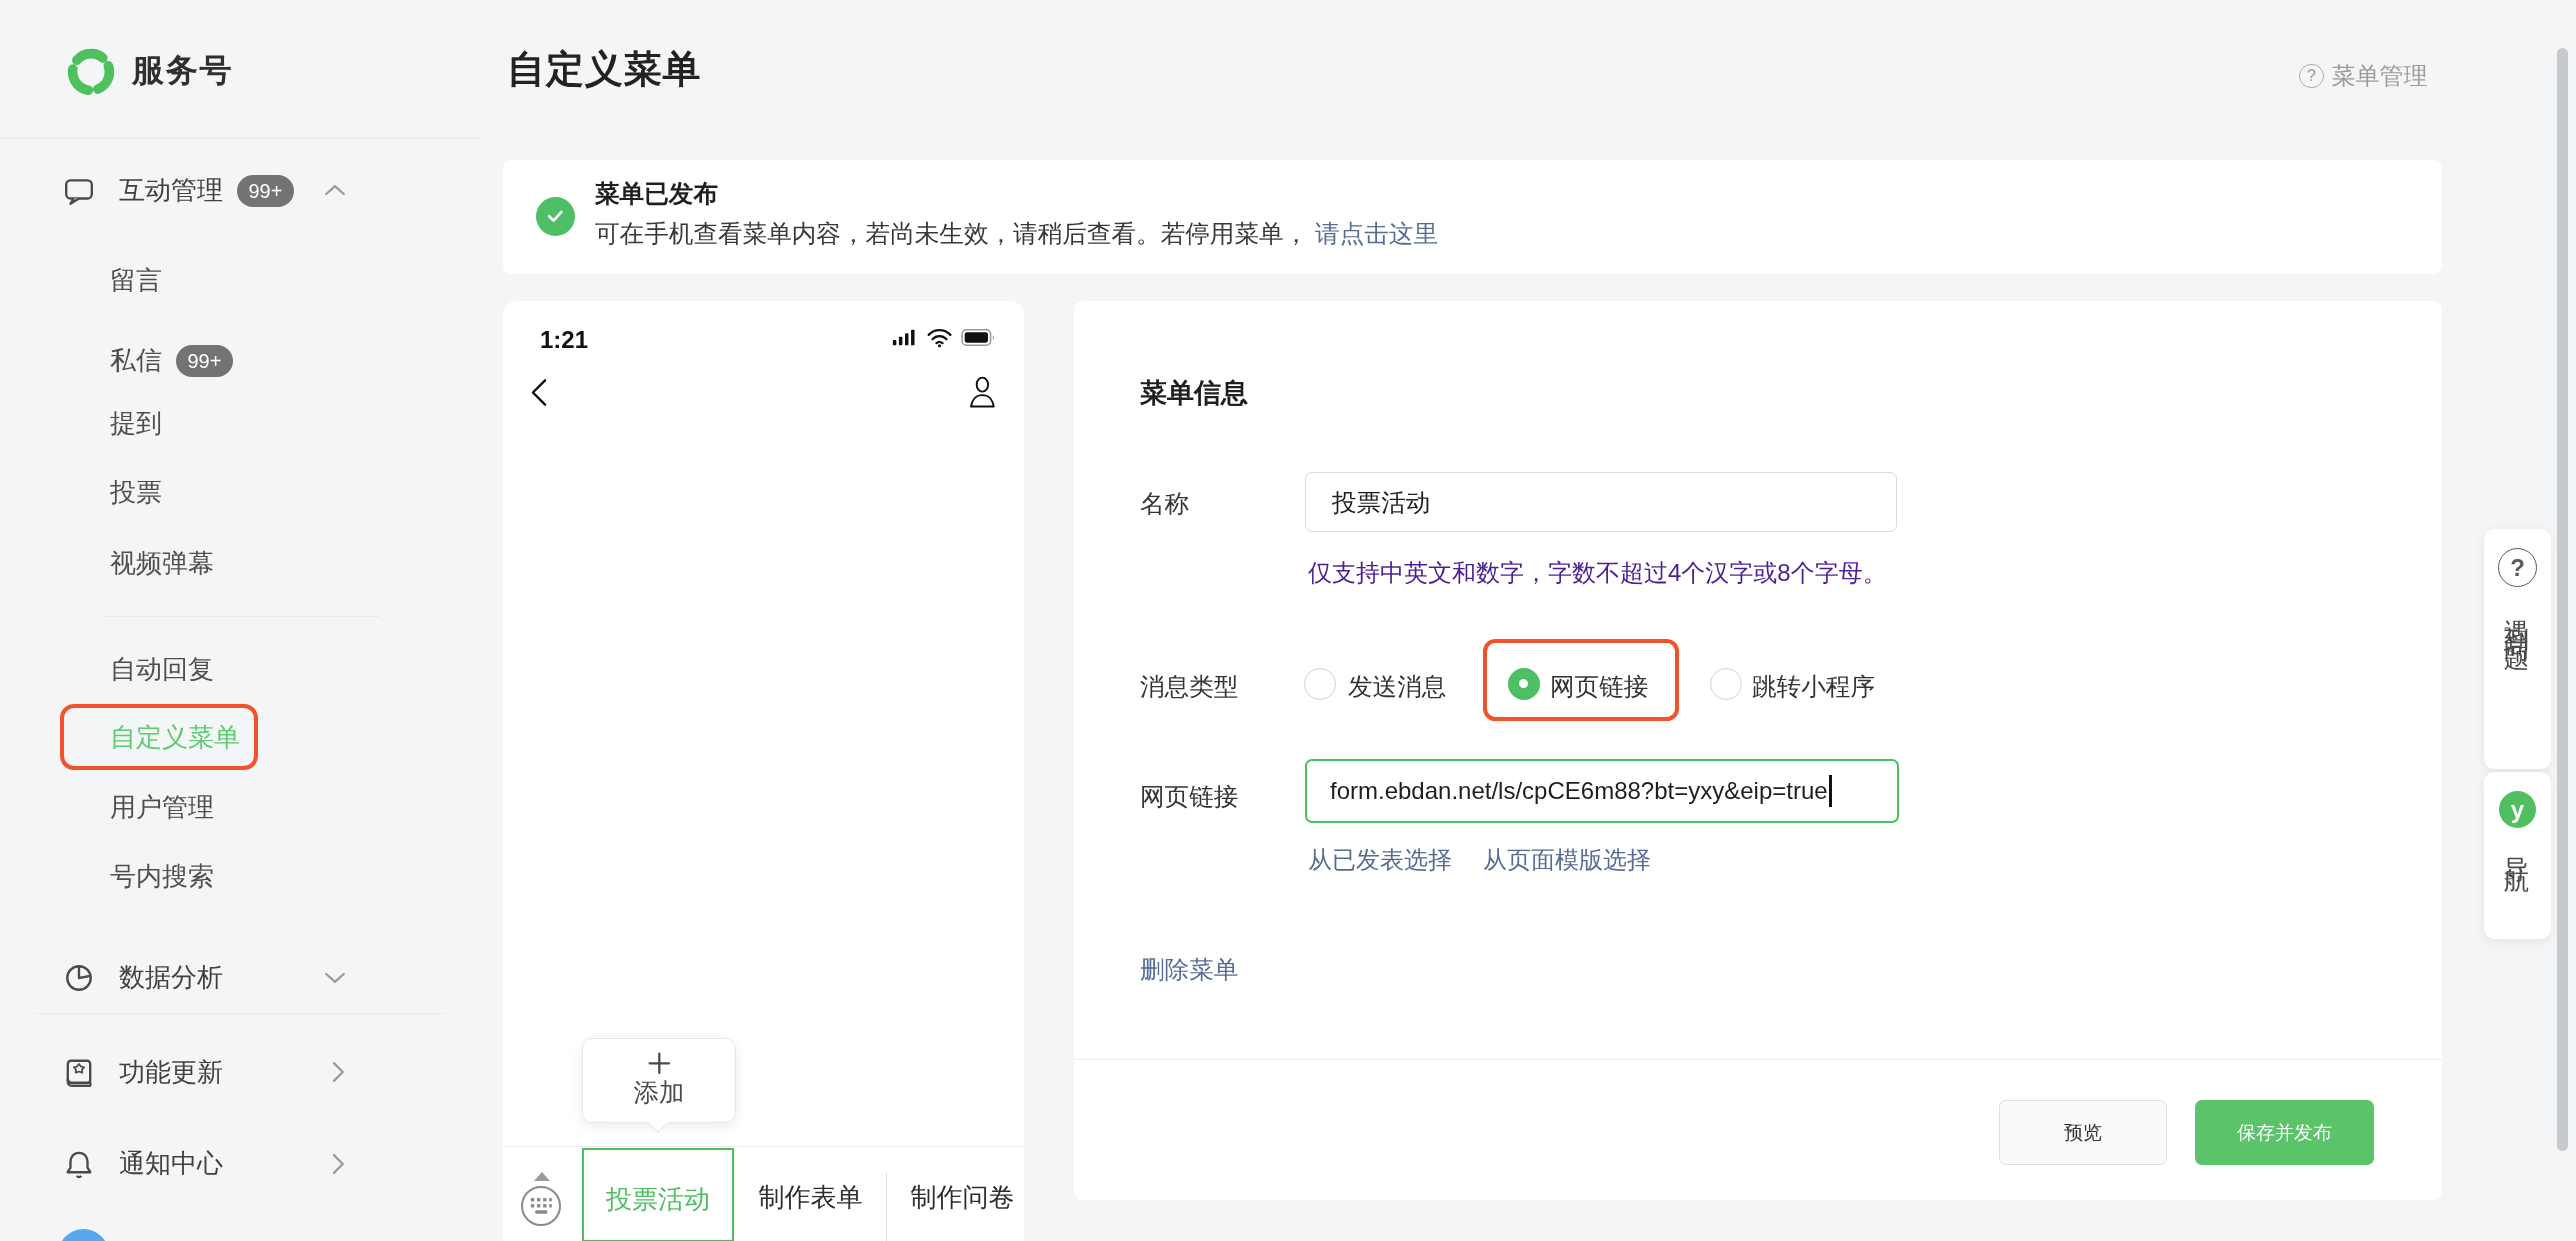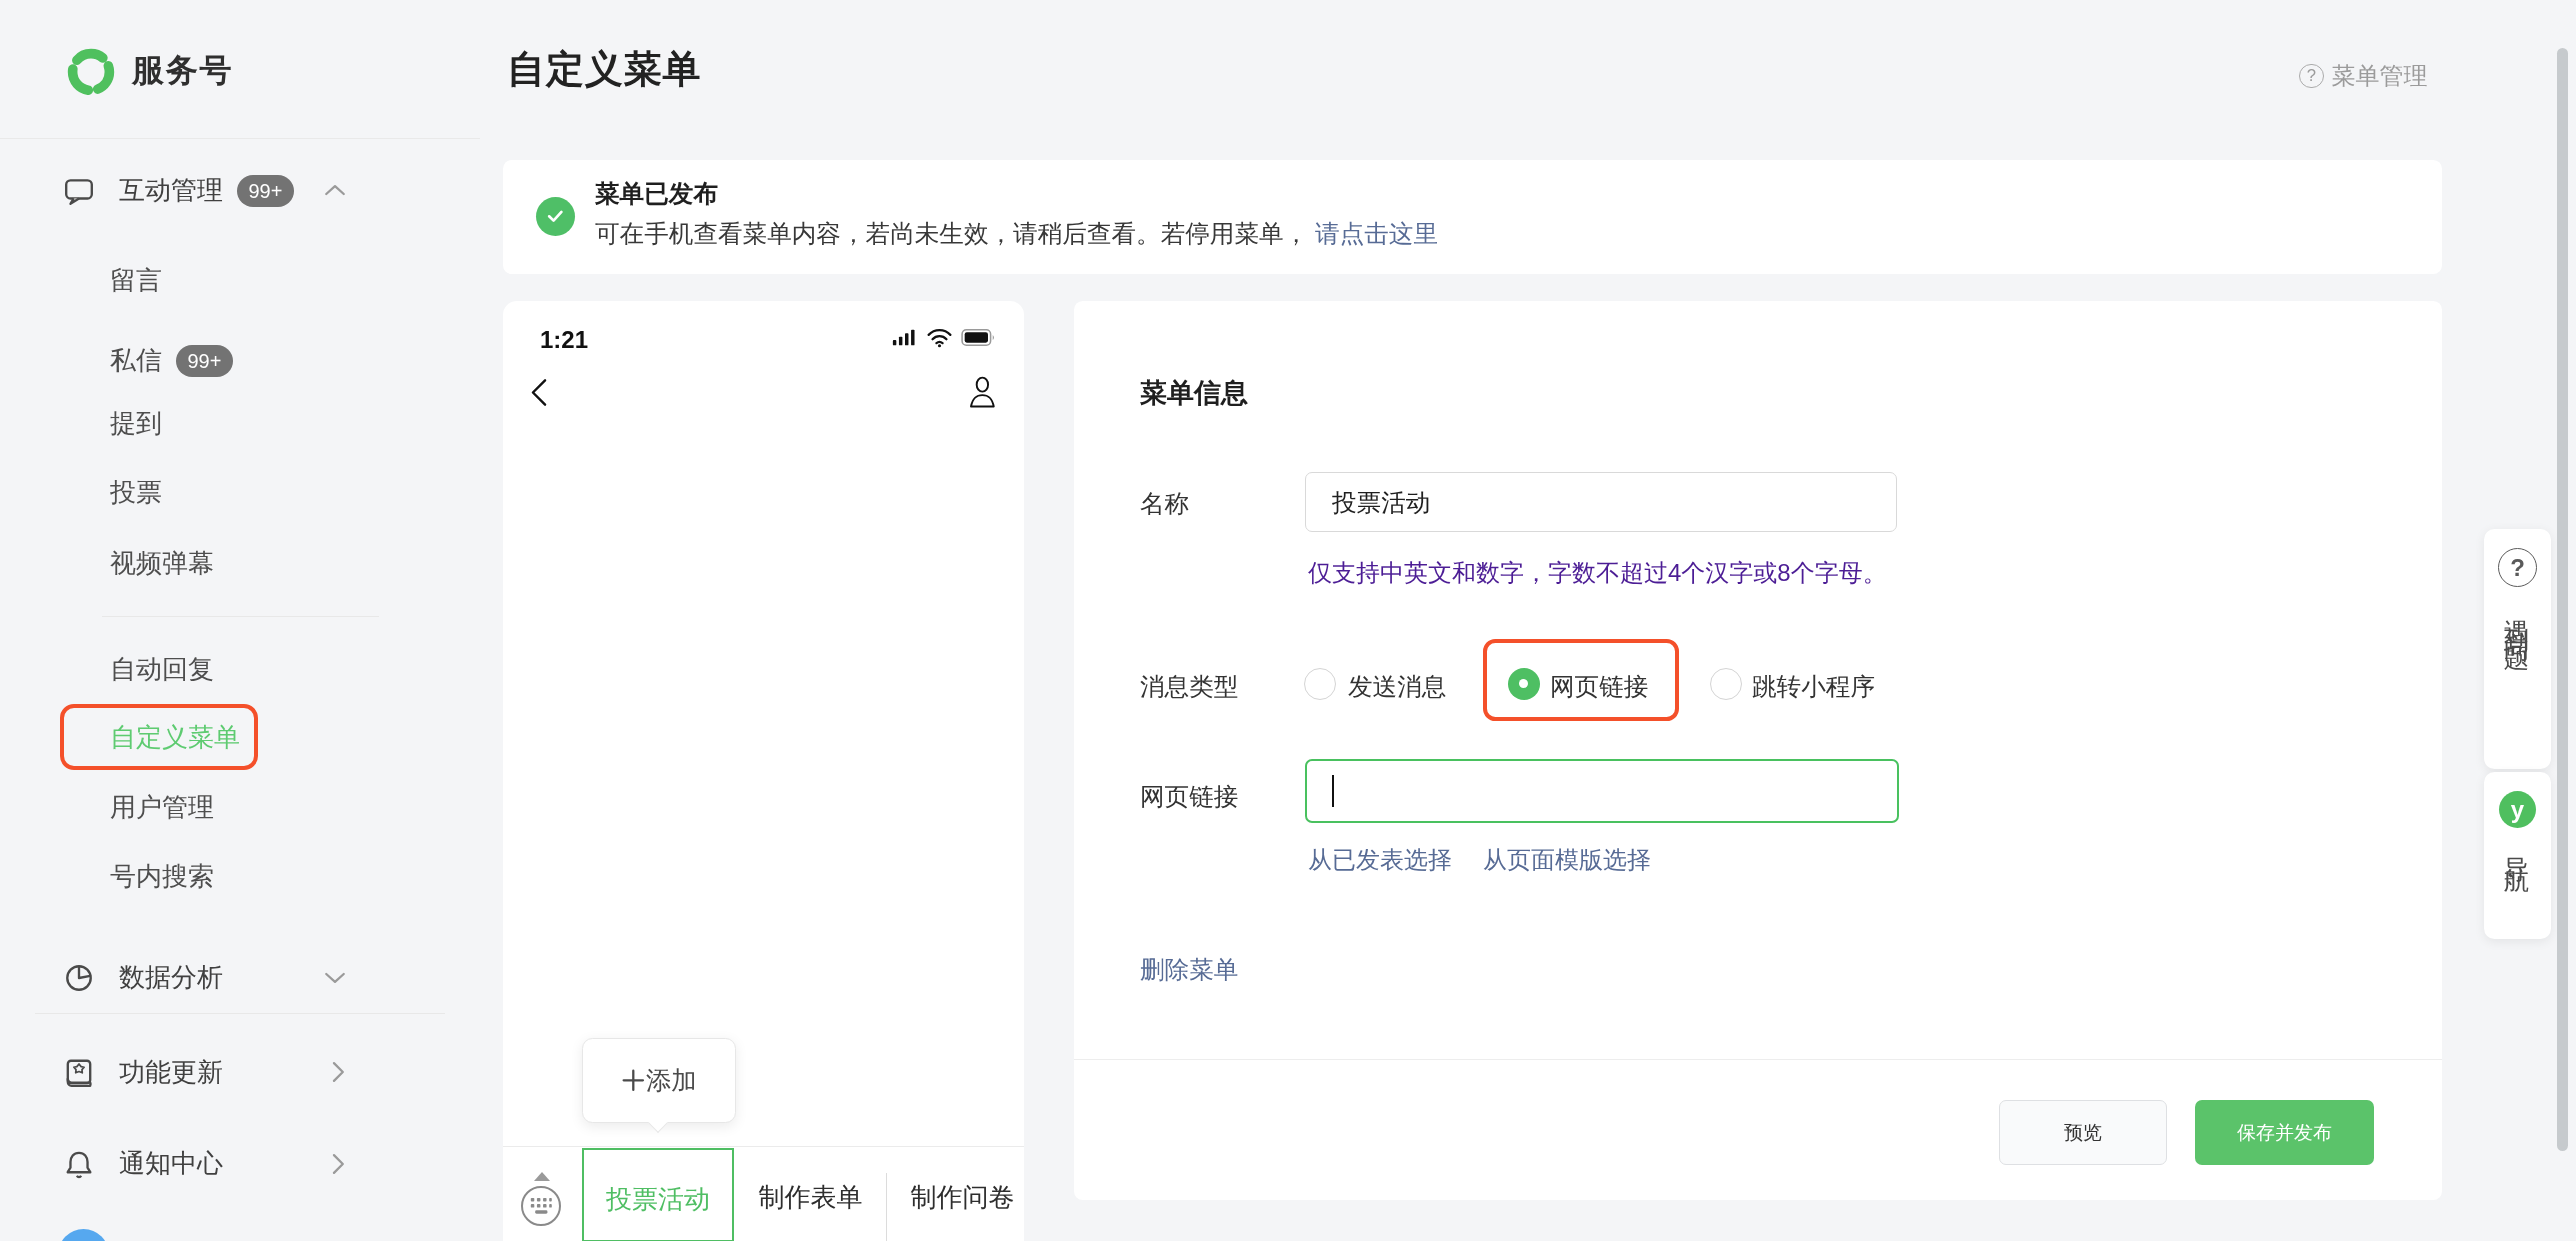--- a/index.html
+++ b/index.html
@@ -48,21 +48,21 @@
   .blue-link { color:#576b95; cursor:pointer; }
 
   
   .phone { left:503px; top:301px; width:521px; height:941px; border-radius:14px 14px 0 0; overflow:hidden; }
   .ptime { position:absolute; left:37px; top:24.6px; font-size:24px; font-weight:700; color:#111; }
   .pstatus { position:absolute; right:28px; top:26px; display:flex; align-items:center; gap:8px; }
   .pnav-back { position:absolute; left:23px; top:74px; cursor:pointer; }
   .pnav-person { position:absolute; right:24.6px; top:72px; cursor:pointer; }
   .popover { position:absolute; left:79px; top:737px; width:154px; height:85px; background:#fff;
     border:0.9px solid #e7e7e7; border-radius:10.5px; box-shadow:0 3.5px 12.3px rgba(0,0,0,.08);
-    display:flex; align-items:center; justify-content:center; font-size:25.4px; color:#4a4a4a; cursor:pointer; }
+    display:flex; align-items:center; justify-content:center; font-size:25.4px; color:#4a4a4a; cursor:pointer;flex-direction:column; }
   .popover .arrow { position:absolute; left:68px; bottom:-8px; width:14px; height:14px; background:#fff;
     border-right:0.9px solid #e7e7e7; border-bottom:0.9px solid #e7e7e7; transform:rotate(45deg); }
   .ptabbar-line { position:absolute; left:0; top:845px; width:521px; height:0.9px; background:#ebebeb; }
   .tab-sel { position:absolute; left:79px; top:847px; width:152px; height:94px; border:2.6px solid #4fbe63; background:#fff;
     display:flex; align-items:flex-start; justify-content:center; cursor:pointer; }
   .tab-sel .txt { margin-top:32px; font-size:26px; color:#4fbe63; }
   .tab-plain { position:absolute; top:879px; width:175px; text-align:center; font-size:26px; color:#2e2e2e; cursor:pointer; }
   .tab-vdiv { position:absolute; left:383px; top:872px; width:0.9px; height:70px; background:#dcdcdc; }
   .kb-wrap { position:absolute; left:18.4px; top:866px; width:44px; cursor:pointer; }
   .kb-tri { position:absolute; left:13px; top:5.3px; width:0; height:0; border-left:8px solid transparent; border-right:8px solid transparent; border-bottom:9.6px solid #9a9a9a; }
@@ -317,20 +317,21 @@
   <span class="radio" style="left:230px;"></span>
   <span class="rlabel" style="left:274px;">发送消息</span>
   <span class="radio sel" style="left:434px;"></span>
   <span class="rlabel" style="left:476px;">网页链接</span>
   <div class="red-annot" style="left:409px; top:338px; width:196px; height:82px; border-radius:12.3px;"></div>
   <span class="radio" style="left:636px;"></span>
   <span class="rlabel" style="left:678px;">跳转小程序</span>
 
   <div class="flabel" style="top:479px;">网页链接</div>
   <div class="tinput" style="top:458px; width:594px; height:64px; border:2.2px solid #49c15f; padding-left:23px; font-size:24px;">
+    <span>form.ebdan.net/ls/cpCE6m88?bt=yxy&amp;eip=true</span>
       <span class="caret"></span>
   </div>
   <div class="form-links" style="left:234px;">从已发表选择</div>
   <div class="form-links" style="left:409px;">从页面模版选择</div>
 
   <div class="del-link">删除菜单</div>
 
   <div class="foot-div"></div>
   <div class="btn ghost">预览</div>
   <div class="btn primary">保存并发布</div>

